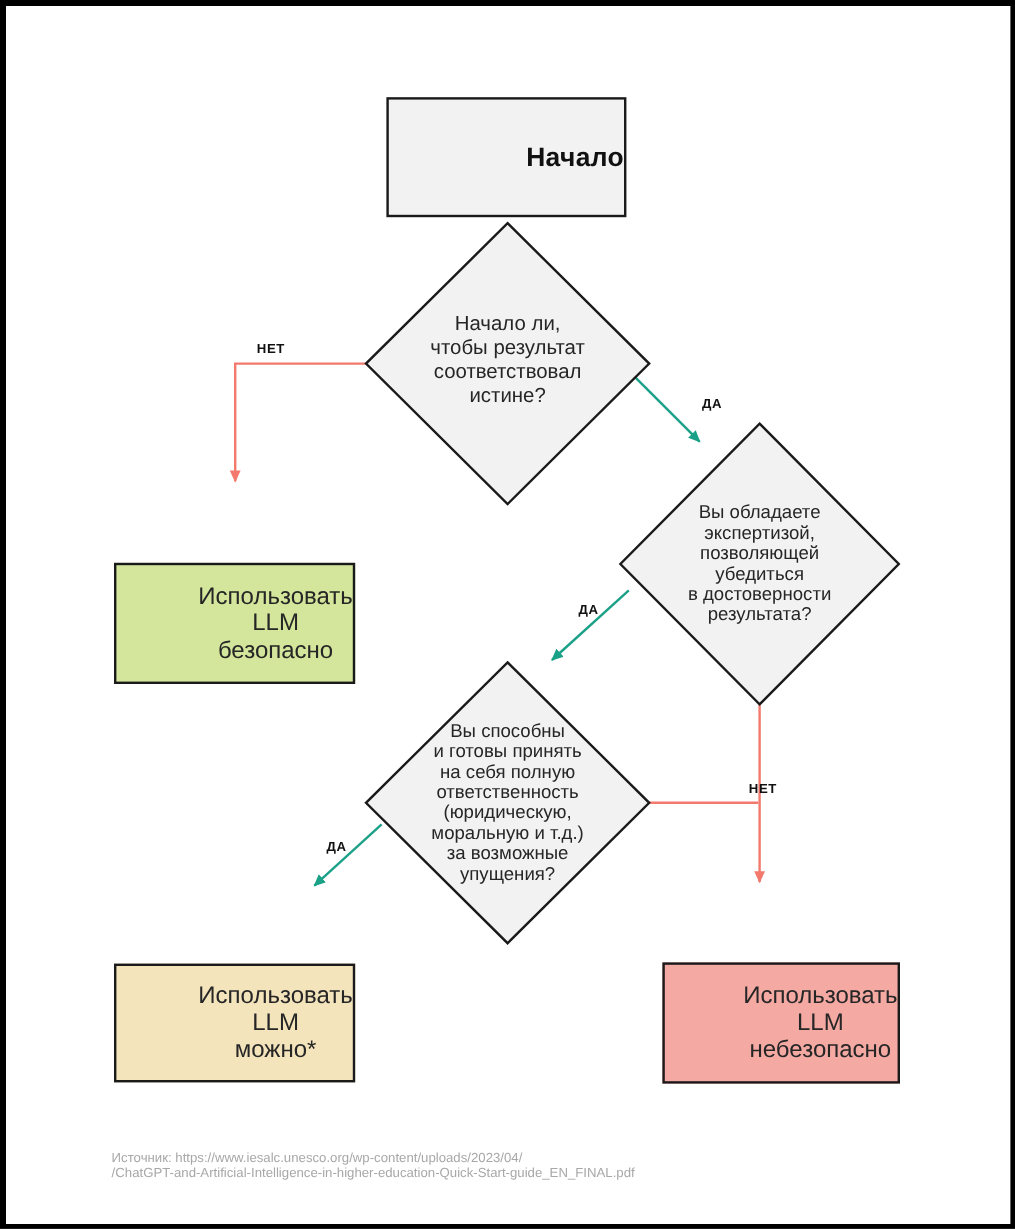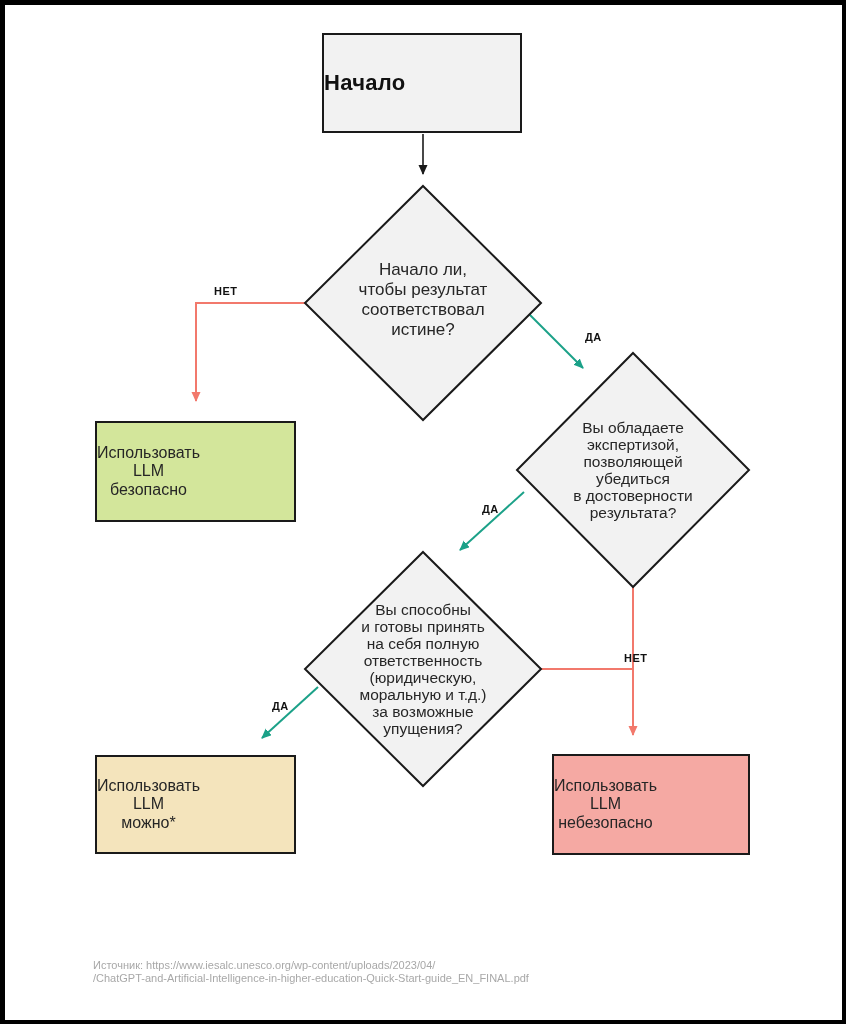--- a/index.html
+++ b/index.html
@@ -20,32 +20,33 @@
     position: absolute;
     left: 0; top: 0; width: 846px; height: 1024px;
     pointer-events: none;
   }
   svg.layer { pointer-events: none; }
   .node-box {
     position: absolute;
     border: 2px solid #1a1a1a;
     display: flex;
     align-items: center;
-    justify-content: flex-start;
+    justify-content: flex-end;
     text-align: center;
     box-sizing: border-box;
     color: #262626;
+    margin-top: 48px;
   }
   .start-box {
     left: 322px; top: 33px; width: 200px; height: 100px;
     font-size: 22px; font-weight: 700; letter-spacing: 0.3px; color: #111;
   }
   .outcome {
     white-space: pre-line;
-    font-size: 16px;
+    font-size: 20px;
     line-height: 1.13;
   }
   .outcome-safe    { left: 95px;  top: 421px; width: 201px; height: 101px; }
   .outcome-allowed { left: 95px;  top: 755px; width: 201px; height: 99px;  }
   .outcome-unsafe  { left: 552px; top: 754px; width: 198px; height: 101px; }
   .diamond-text {
     position: absolute;
     text-align: center;
     white-space: pre-line;
     color: #262626;

